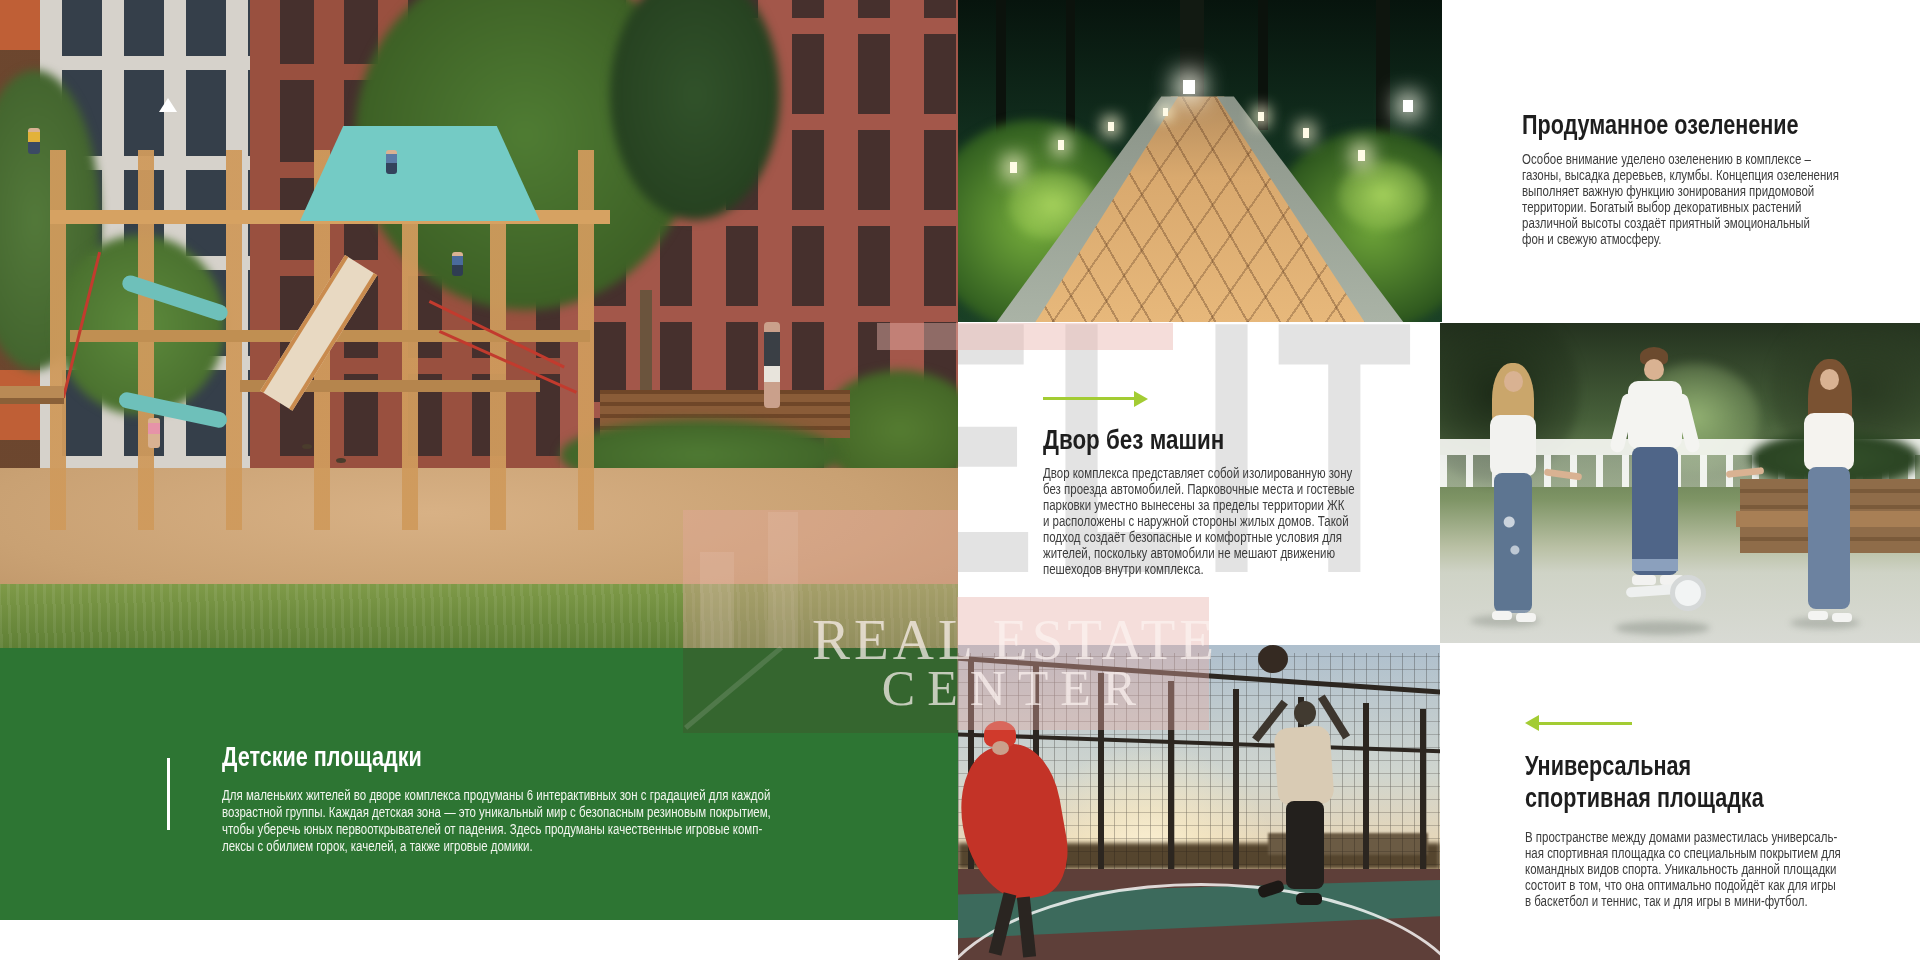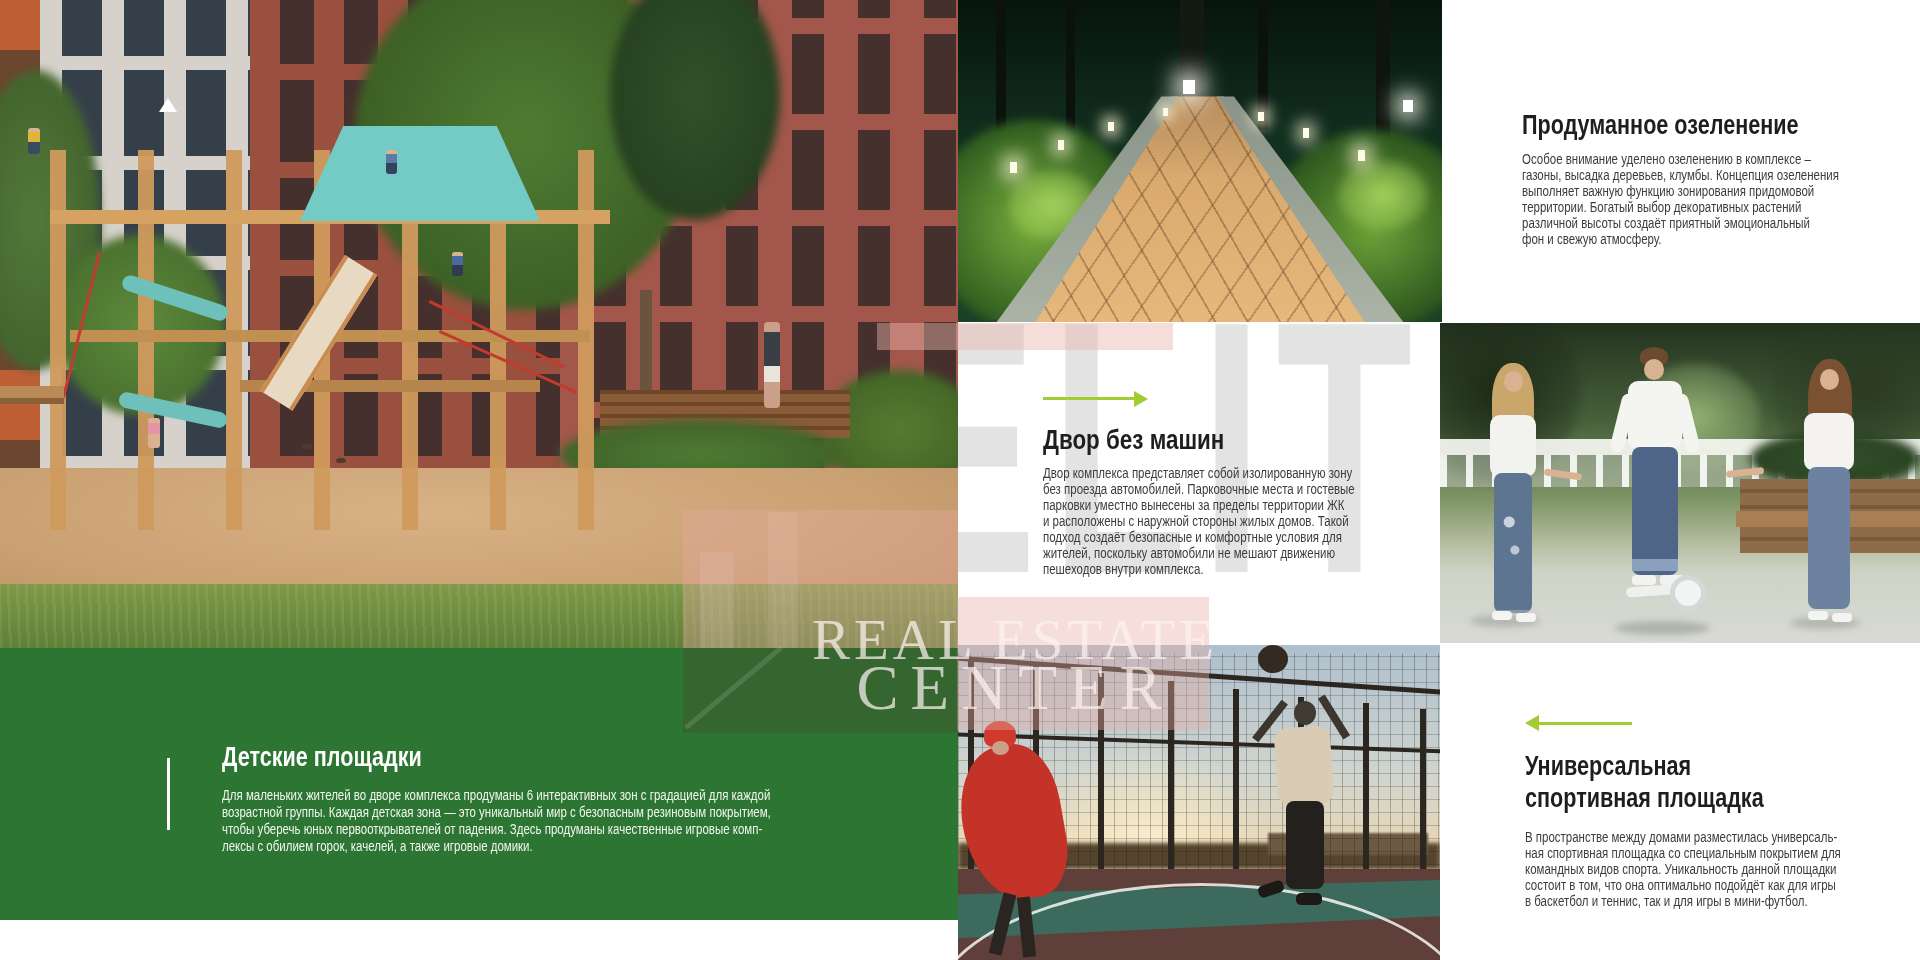--- a/index.html
+++ b/index.html
@@ -264,16 +264,16 @@
 состоит в том, что она оптимально подойдёт как для игры
 в баскетбол и теннис, так и для игры в мини-футбол.</div>
   </div>
 
   <div class="ab" style="left:0;top:0;width:1920px;height:960px;pointer-events:none;z-index:30;padding-left:10px;">
     <div class="ab" style="left:683px;top:510px;width:275px;height:138px;background:rgba(228,168,160,.38);"></div>
     <div class="ab" style="left:877px;top:323px;width:296px;height:27px;background:rgba(233,180,173,.45);"></div>
     <div class="ab" style="left:957px;top:597px;width:252px;height:133px;background:rgba(231,172,165,.40);"></div>
     <div class="ab" style="left:683px;top:648px;width:275px;height:85px;background:rgba(95,40,35,.18);"></div>
     <div class="ab wm-serif" style="left:800px;top:616px;width:430px;font-size:57px;letter-spacing:4px;line-height:48px;">REAL ESTATE</div>
-    <div class="ab wm-serif" style="left:800px;top:664px;width:430px;font-size:63px;letter-spacing:12px;line-height:48px;">CENTER</div>
+    <div class="ab wm-serif" style="left:800px;top:664px;width:430px;font-size:50px;letter-spacing:12px;line-height:48px;">CENTER</div>
   </div>
 
 </div>
 
 </body></html>

